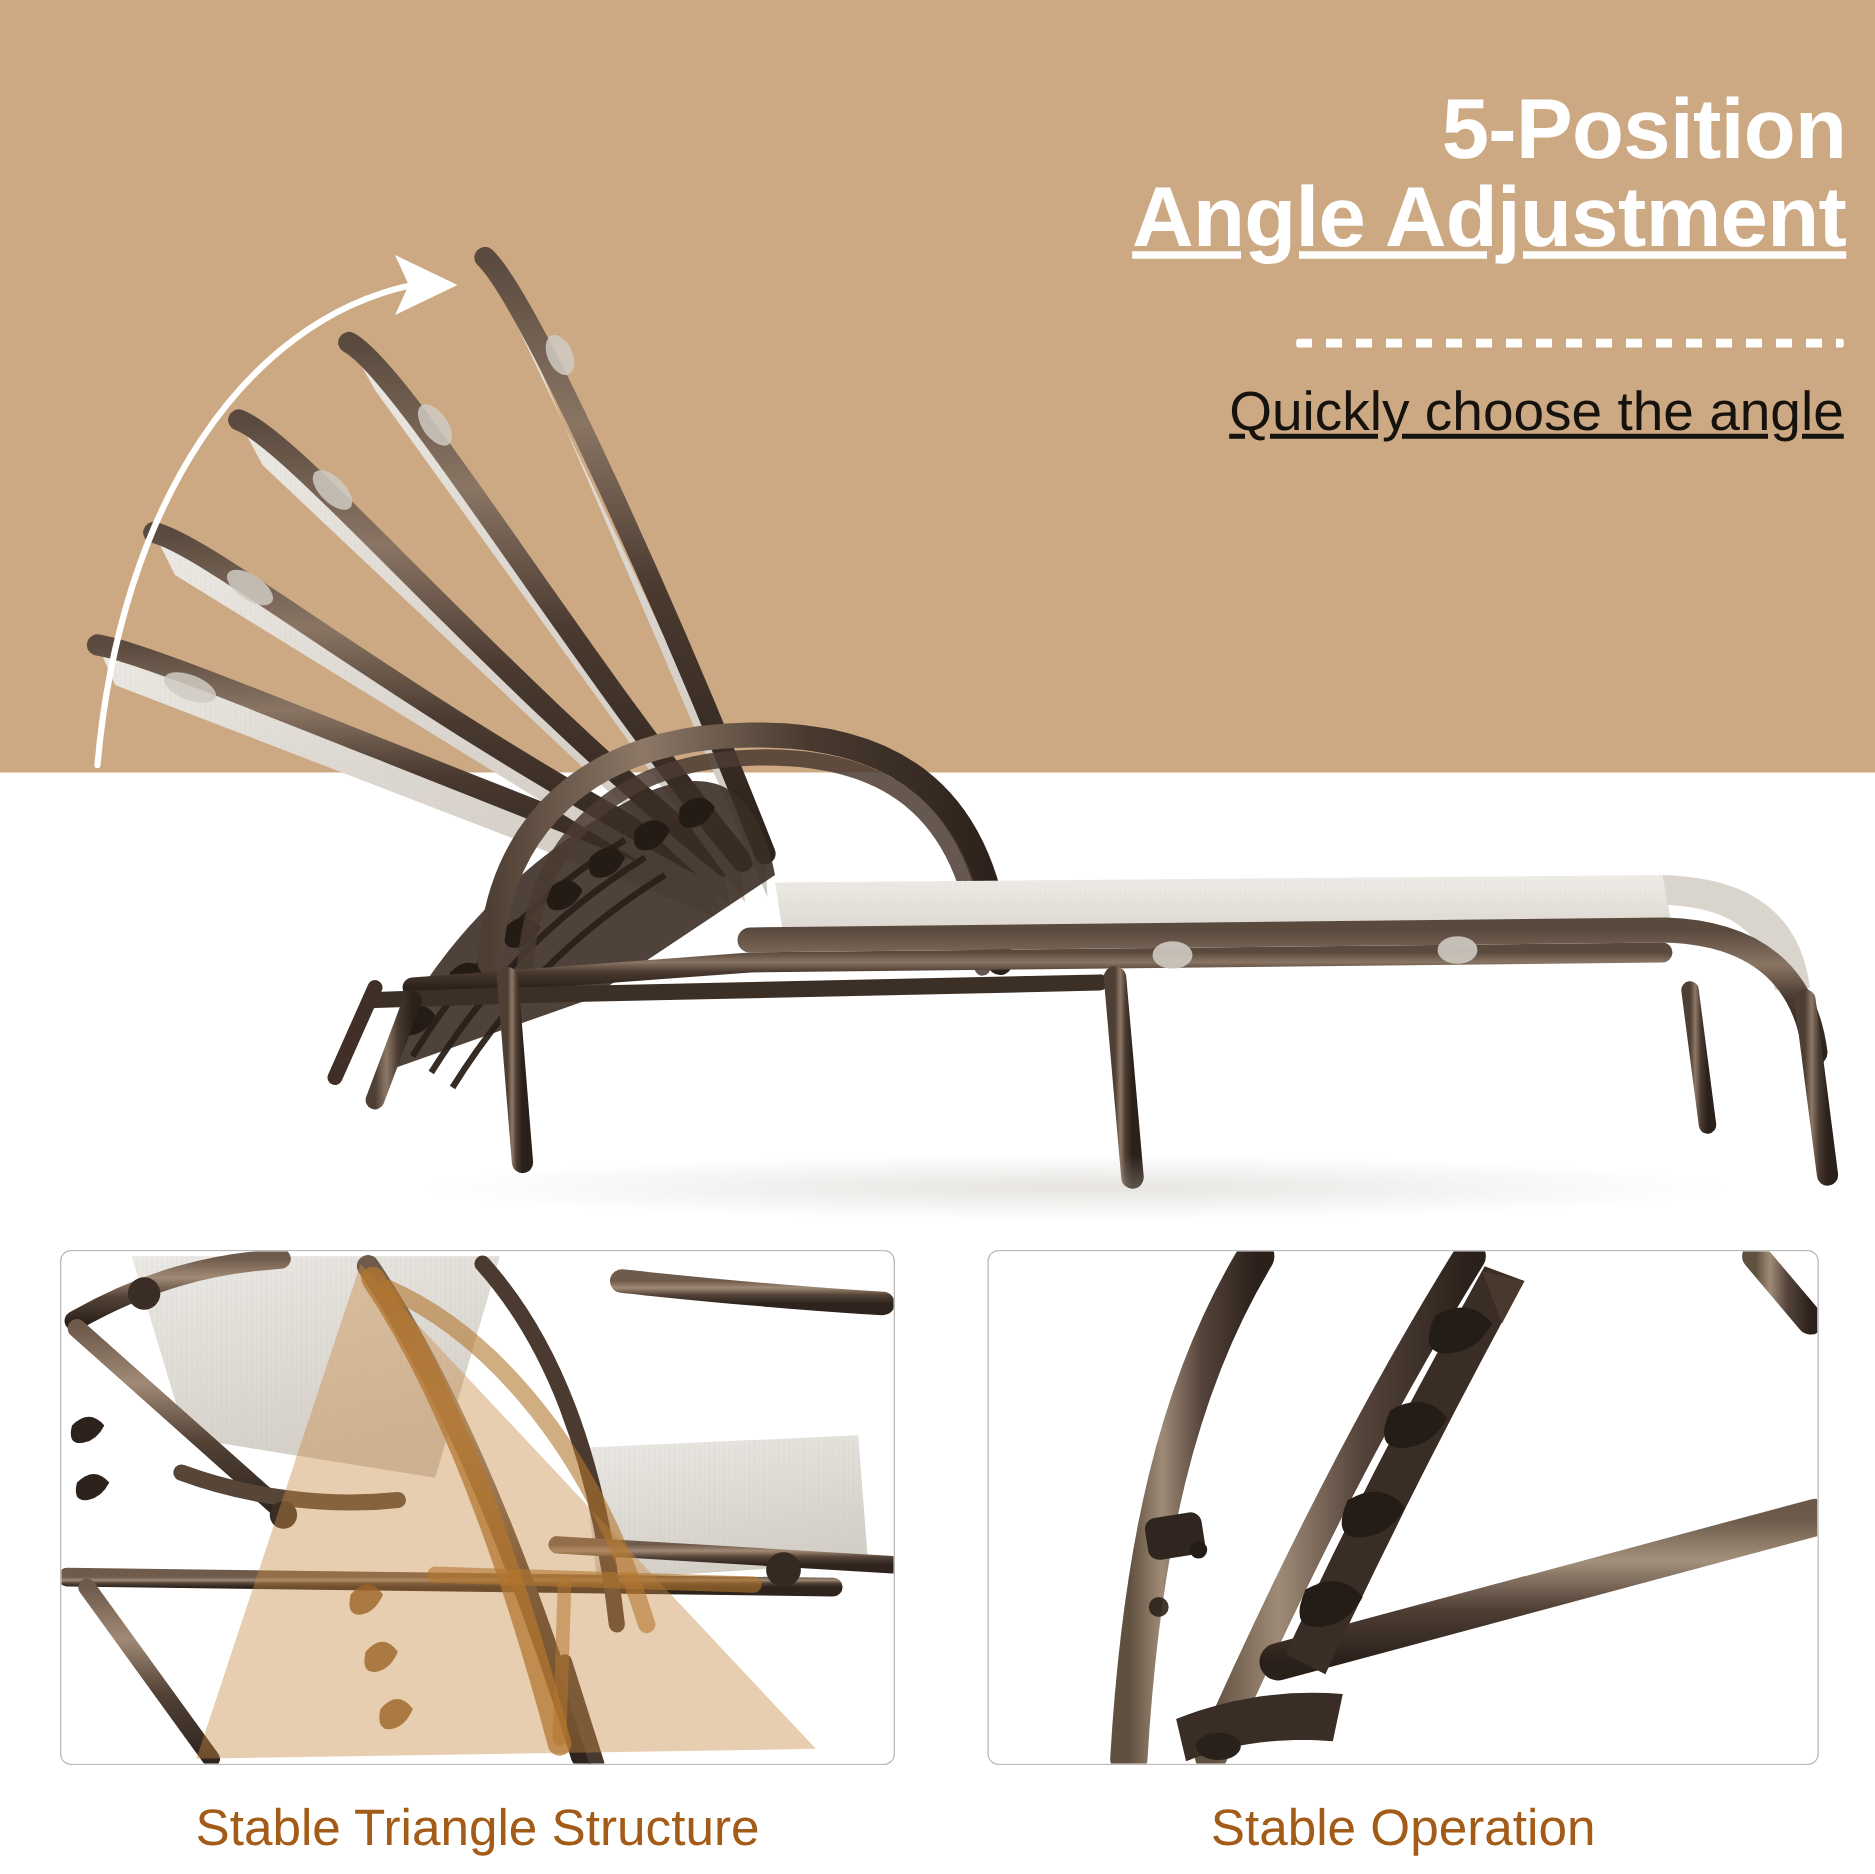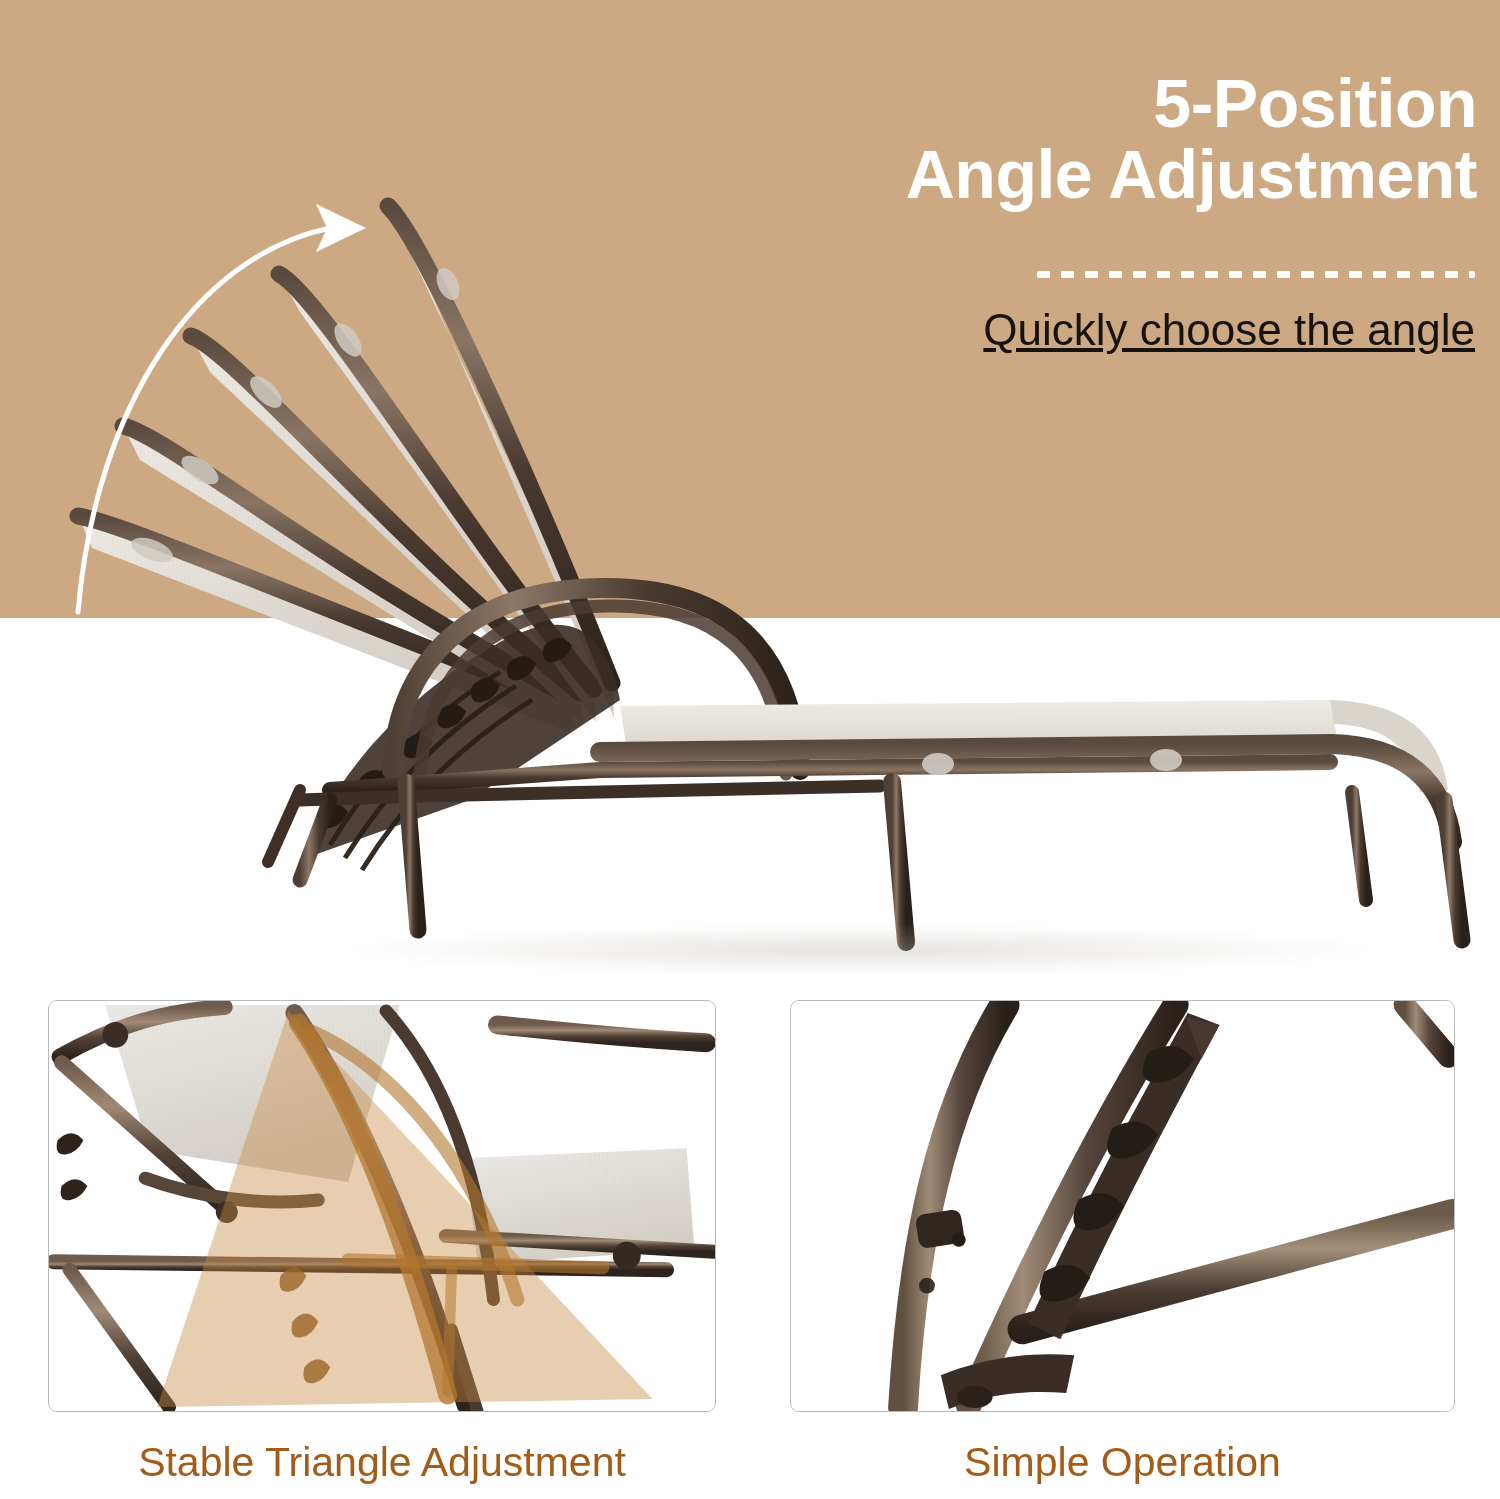--- a/index.html
+++ b/index.html
@@ -22,21 +22,21 @@
   .headline{
     position:absolute;right:42px;top:68px;width:700px;
     text-align:right;
     color:#ffffff;
     font-weight:bold;
     font-size:68px;
     line-height:1.04;
     letter-spacing:-0.5px;
   }
   .headline .l1{display:block;}
-  .headline .l2{display:block;}
+  .headline .l2{display:block;text-decoration:underline;}
 
   .divider{
     position:absolute;right:44px;top:271px;width:438px;height:7px;
     background-image:repeating-linear-gradient(to right,#ffffff 0px,#ffffff 13px,rgba(255,255,255,0) 13px,rgba(255,255,255,0) 24px);
     border-radius:2px;
   }
 
   .subhead{
     position:absolute;right:44px;top:302px;width:690px;
     text-align:right;
@@ -337,16 +337,16 @@
         <circle cx="136" cy="286" r="8" fill="#2a211a" opacity="0.9"></circle>
       </g>
 
       <g>
         <path d="M150 376 C 190 360, 236 352, 284 356 L276 394 C 228 390, 188 398, 158 410 Z" fill="#3a2d25"></path>
         <ellipse cx="184" cy="398" rx="18" ry="11" fill="#2a211a"></ellipse>
       </g>
     </svg>
   </div>
 
-  <div class="caption caption-left">Stable Triangle Adjustment</div>
-  <div class="caption caption-right">Simple Operation</div>
+  <div class="caption caption-left">Stable Triangle Structure</div>
+  <div class="caption caption-right">Stable Operation</div>
 
 </div>
 
 </body></html>

